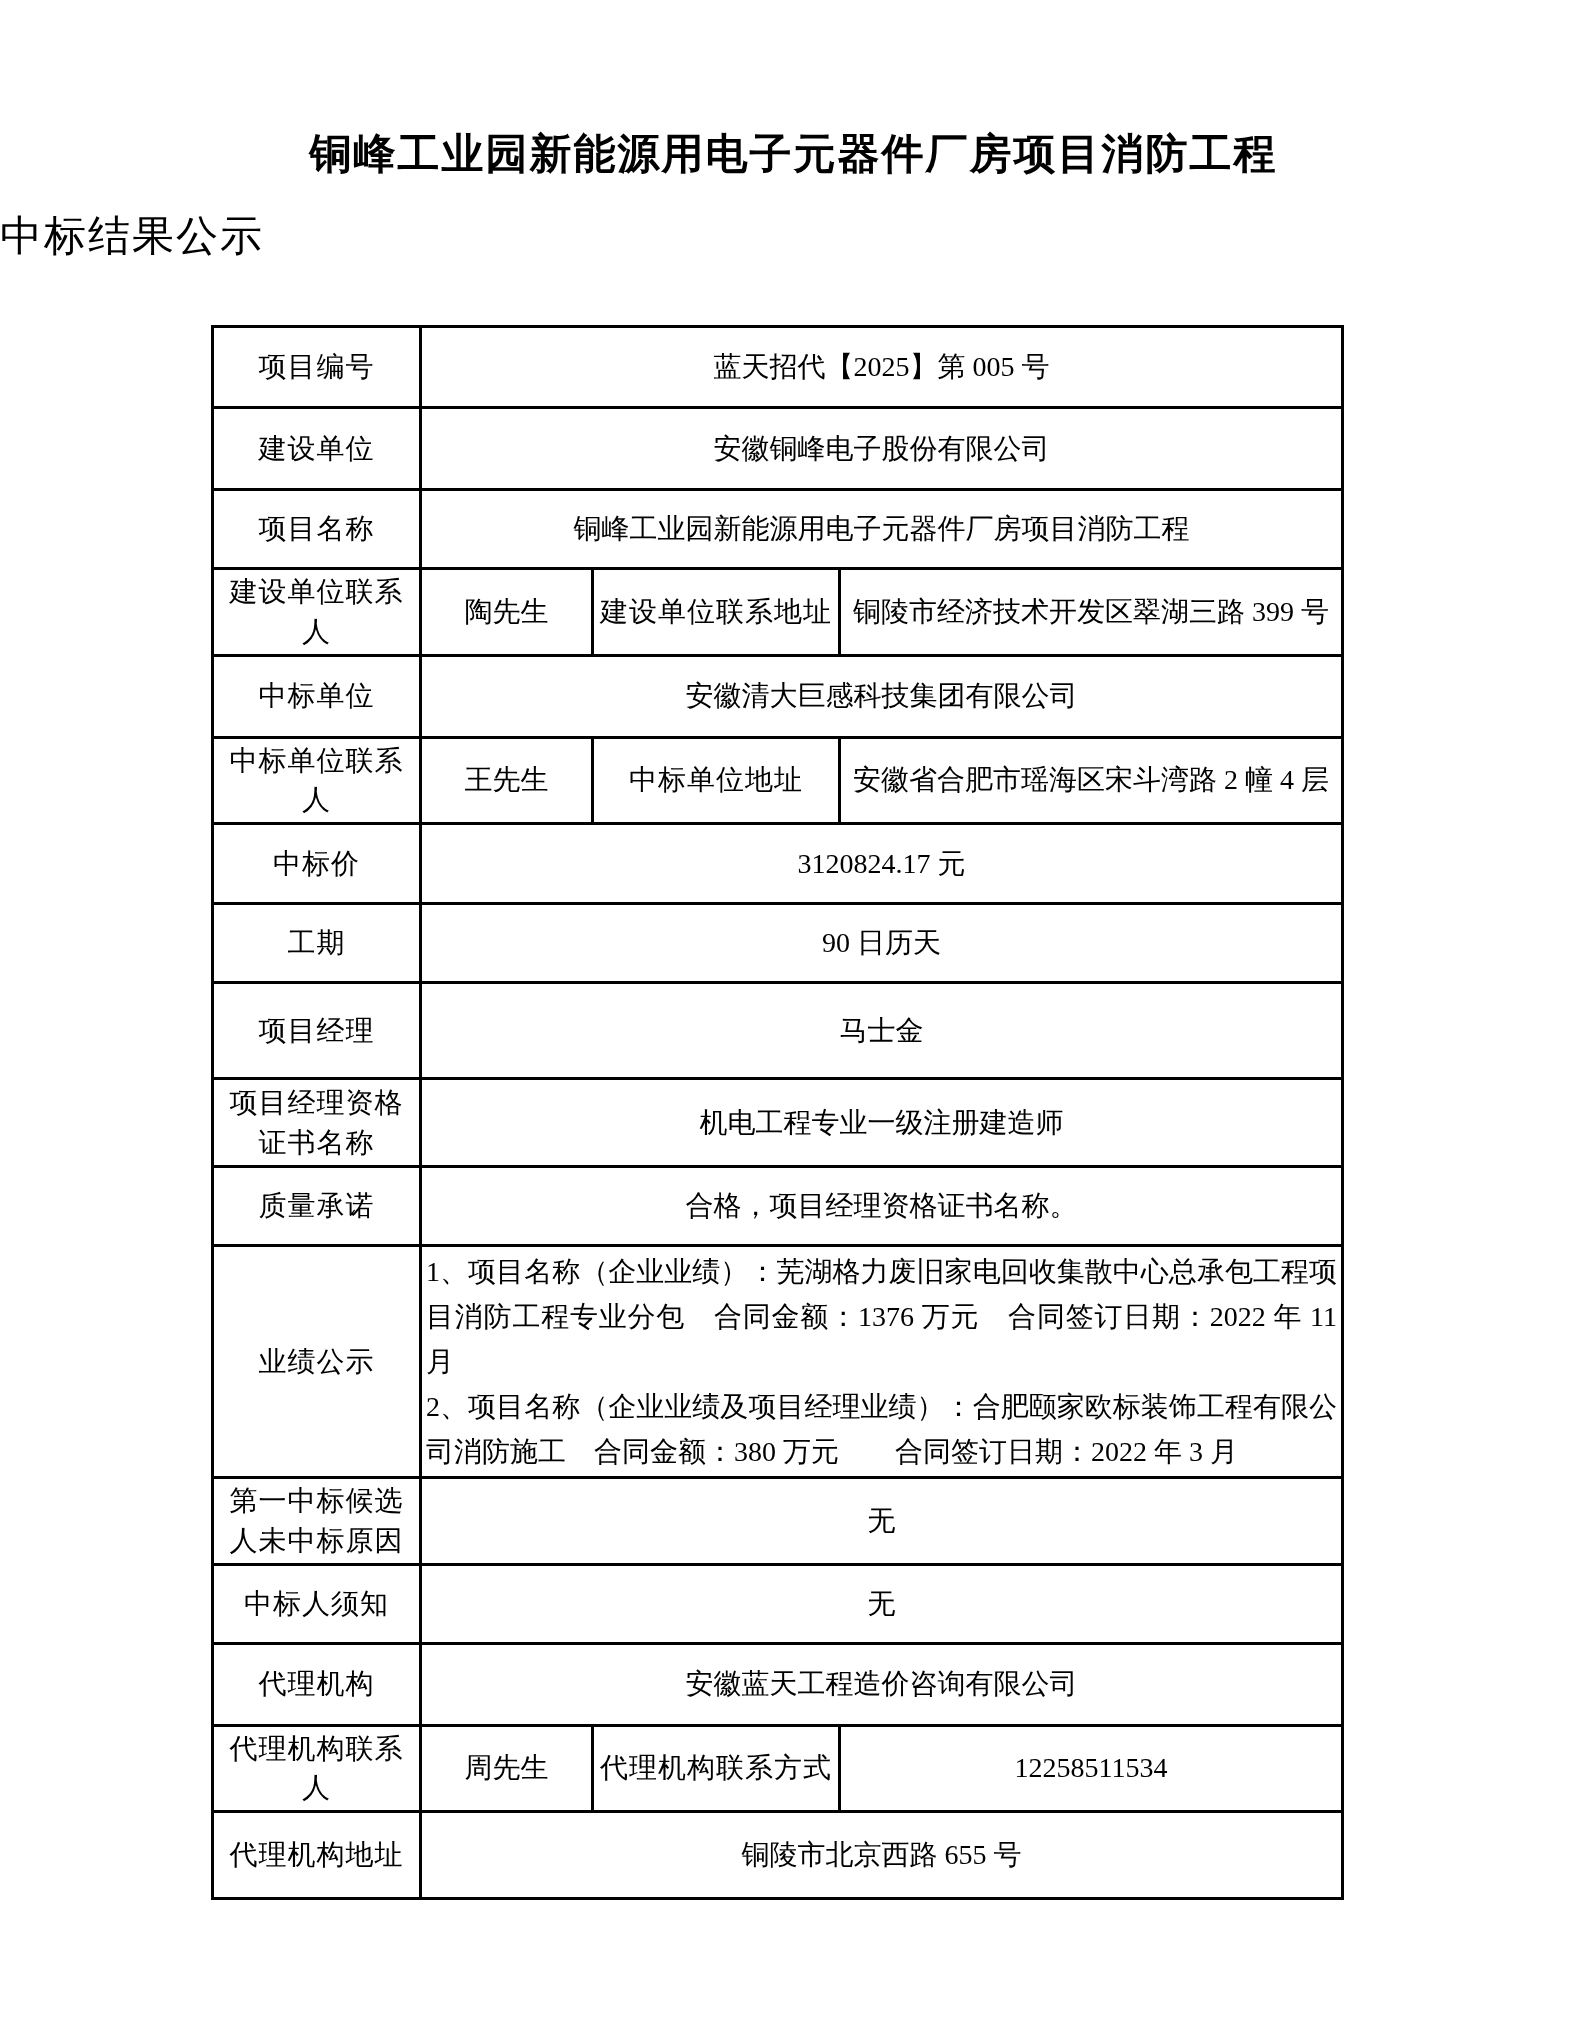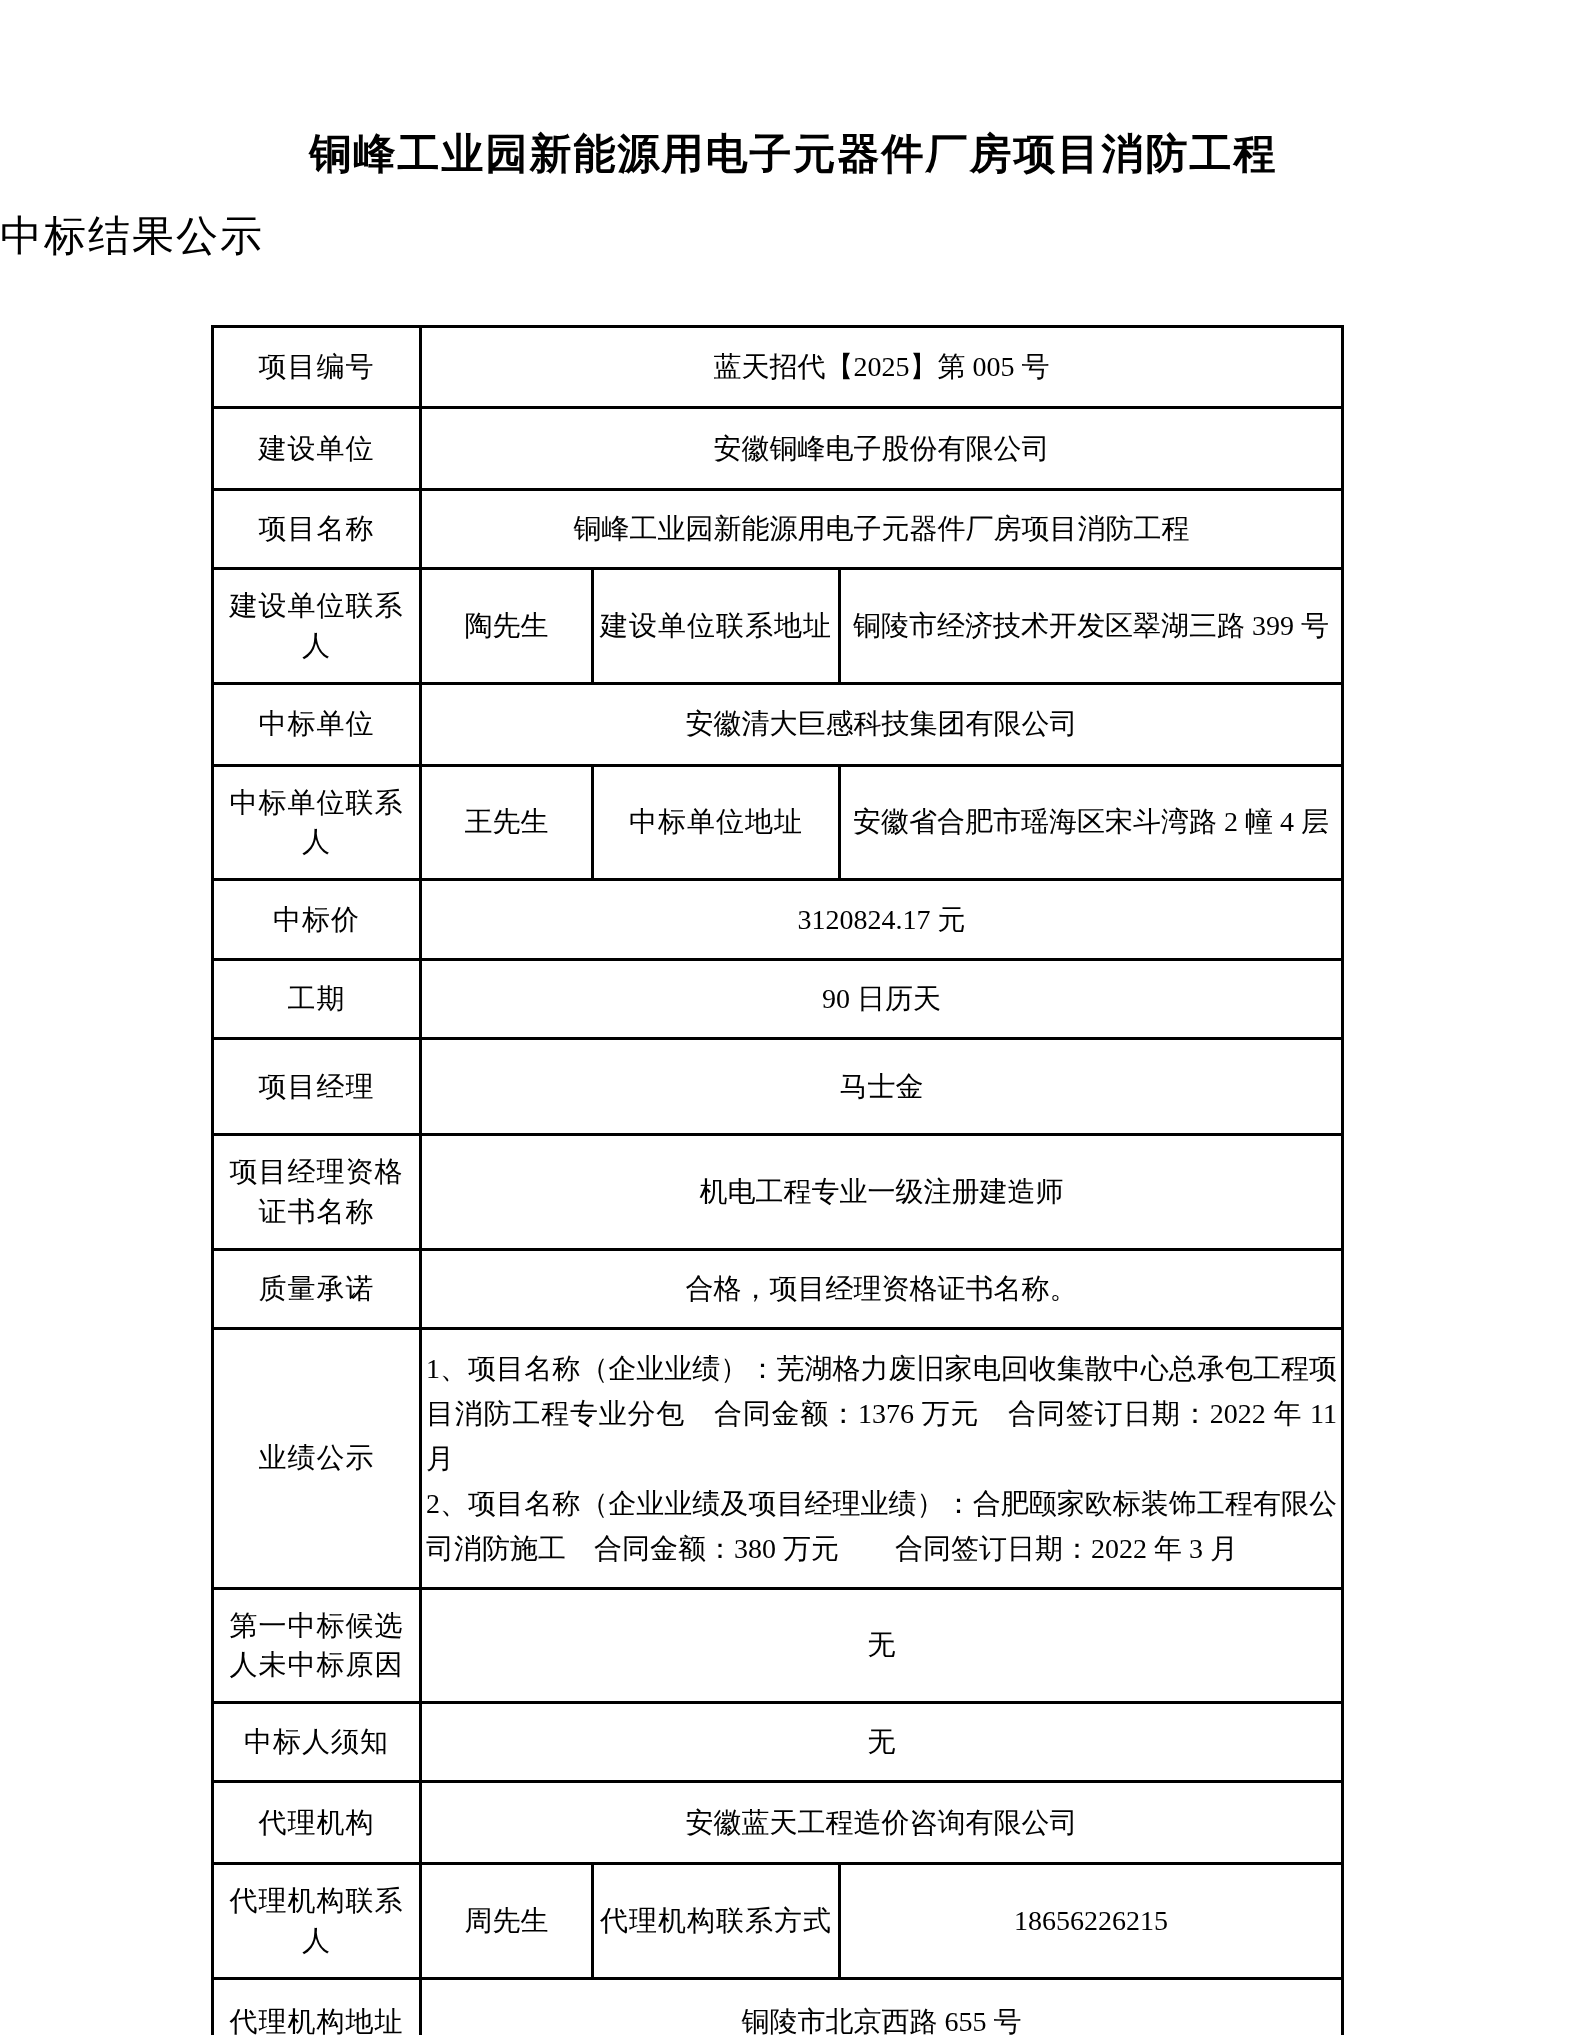--- a/index.html
+++ b/index.html
@@ -32,21 +32,21 @@
     border-collapse: collapse;
     table-layout: fixed;
     width: 1130px;
     margin: 68px 0 0 211px;
   }
   table.results td {
     border: 3px solid #000000;
     font-size: 28px;
     vertical-align: middle;
     text-align: center;
-    padding: 16px 4px;
+    padding: 2px 4px;
     line-height: 1.42;
     overflow: hidden;
   }
   td.lbl {
     letter-spacing: 1px;
     line-height: 1.45;
   }
   td.perf-cell {
     text-align: justify;
     text-justify: inter-ideograph;
@@ -152,21 +152,21 @@
 
   <tr style="height:82px">
     <td class="lbl">代理机构</td>
     <td colspan="3">安徽蓝天工程造价咨询有限公司</td>
   </tr>
 
   <tr style="height:82px">
     <td class="lbl">代理机构联系人</td>
     <td>周先生</td>
     <td class="lbl">代理机构联系方式</td>
-    <td>18656226215</td>
+    <td>12258511534</td>
   </tr>
 
   <tr style="height:87px">
     <td class="lbl">代理机构地址</td>
     <td colspan="3">铜陵市北京西路 655 号</td>
   </tr>
 
 </tbody>
   </table>
 

